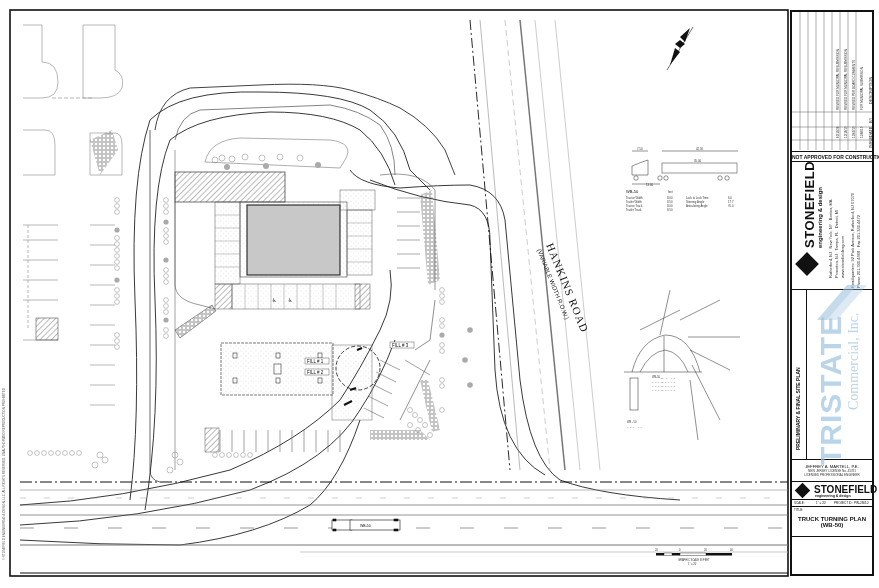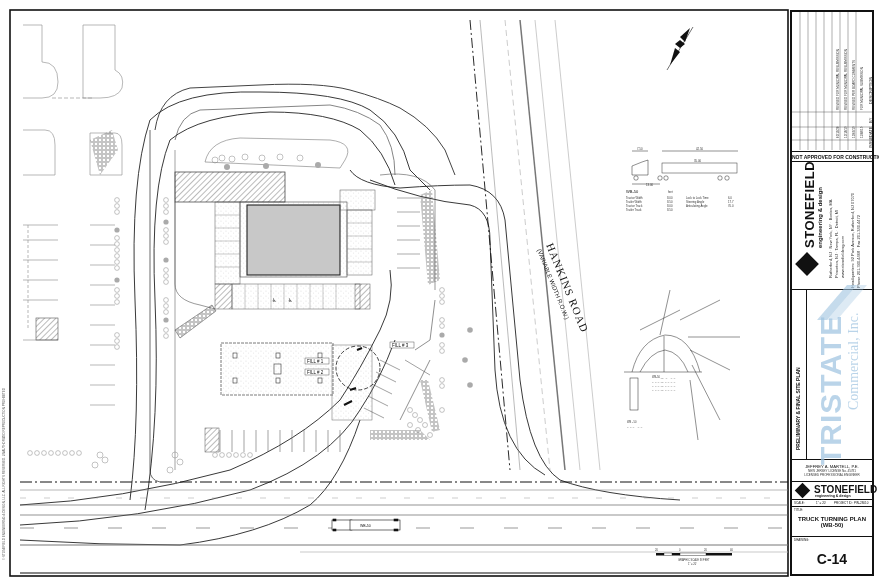--- a/index.html
+++ b/index.html
@@ -454,24 +454,20 @@
     <span style="position:absolute;left:2px;">SCALE:</span>
     <span style="position:absolute;left:24px;">1" = 20'</span>
     <span style="position:absolute;left:42px;">PROJECT ID:</span>
     <span style="position:absolute;left:62px;">PIN-28010</span>
   </div>
   <div class="tb-sec" style="top:495px;height:30px;text-align:center;">
     <div style="position:absolute;left:2px;top:1px;font-size:3px;">TITLE:</div>
     <div style="font-size:6px;font-weight:bold;margin-top:9px;">TRUCK TURNING PLAN</div>
     <div style="font-size:6px;font-weight:bold;">(WB-50)</div>
   </div>
-  <div style="position:absolute;left:0;top:525px;width:100%;height:39px;text-align:center;">
-    <div style="position:absolute;left:2px;top:1px;font-size:3px;">DRAWING:</div>
-    <div style="font-size:14px;font-weight:bold;margin-top:14px;">C-14</div>
-  </div>
 </div>
 
 <div class="wm">
   <svg width="60" height="190" style="position:absolute;left:0;top:0">
     <polygon points="5,40 35,5 45,5 15,40" fill="#9ec3e0" opacity="0.6"></polygon>
     <polygon points="15,40 45,5 55,5 25,40" fill="#9ec3e0" opacity="0.35"></polygon>
   </svg>
   <div class="vert" style="left:2px;top:185px;transform:rotate(-90deg);font-size:30px;font-weight:bold;color:#9ec3e0;opacity:0.7;letter-spacing:1px;">TRISTATE</div>
   <div class="vert" style="left:34px;top:130px;transform:rotate(-90deg);font-size:14px;font-family:'Liberation Serif',serif;color:#9ec3e0;opacity:0.7;">Commercial, Inc.</div>
 </div>

